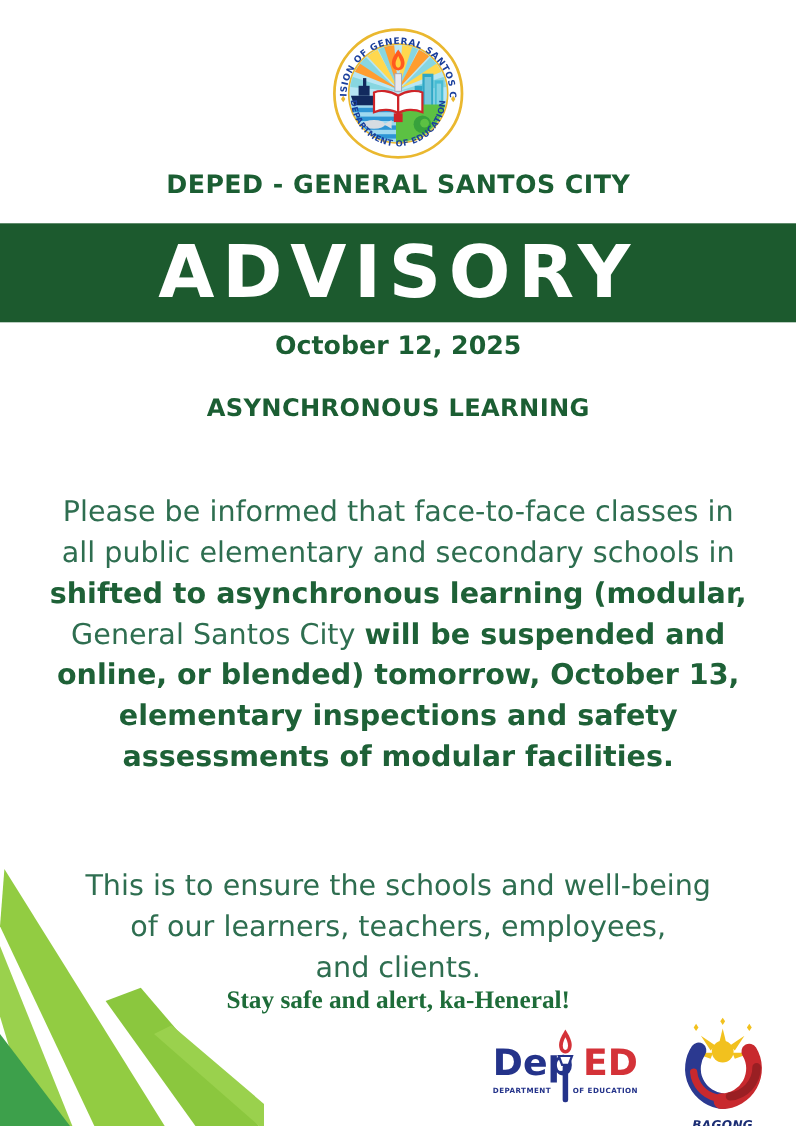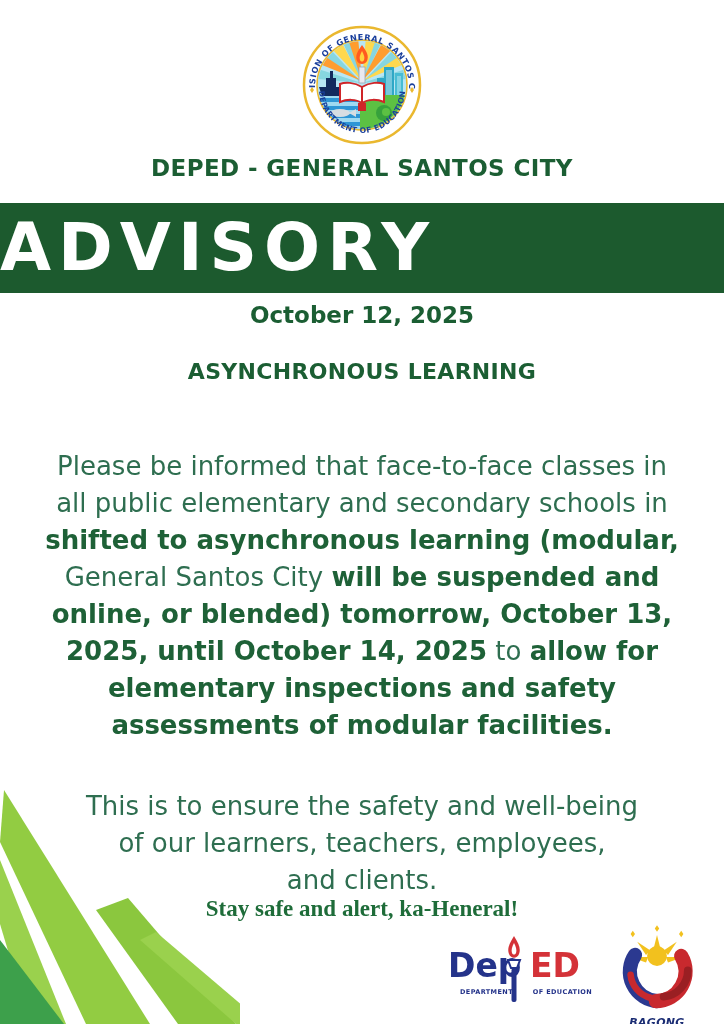--- a/index.html
+++ b/index.html
@@ -8,21 +8,21 @@
     background:#ffffff;font-family:"DejaVu Sans","Liberation Sans",sans-serif;
   }
   .center-x{position:absolute;left:0;width:724px;text-align:center;}
   
   .seal{position:absolute;top:25px;left:302px;width:120px;height:120px;}
   
   .org-title{top:155px;font-size:23px;font-weight:700;letter-spacing:.4px;color:#1b5e33;}
   
   .banner{position:absolute;top:203px;left:0;width:724px;height:90px;background:#1c5a2e;}
   .banner h1{
-    margin:0;line-height:90px;text-align:left;color:#ffffff;
+    margin:0;line-height:90px;text-align:center;color:#ffffff;
     font-size:66px;font-weight:800;letter-spacing:7px;
     font-family:"DejaVu Sans","Liberation Sans",sans-serif;
   }
   .date-line{top:302px;font-size:23px;font-weight:700;color:#1b5e33;}
   .headline{top:359px;font-size:22px;font-weight:700;letter-spacing:.3px;color:#1b5e33;}
   .para{left:32px;width:660px;margin-top:28px;}
   .para1{top:420px;}
   .para2{top:760px;}
   .tline{font-size:26px;line-height:37px;color:#2e6e50;text-align:center;}
   .tline .b{font-weight:700;color:#1e6137;}
@@ -30,21 +30,21 @@
   
   .stripes{position:absolute;left:0;bottom:0;width:240px;height:260px;pointer-events:none;}
   
   .footer-logos{position:absolute;top:924px;right:6px;display:flex;align-items:flex-start;gap:16px;}
   .deped-logo{position:relative;width:132px;height:84px;margin-top:16px;}
   .deped-word{position:absolute;top:8px;left:0;width:132px;display:flex;justify-content:space-between;
     font-weight:800;font-size:33px;line-height:36px;}
   .deped-word .dep{color:#24338a;}
   .deped-word .ed{color:#d43238;}
   .deped-torch{position:absolute;left:56px;top:-6px;}
-  .deped-caption{position:absolute;top:48px;left:12px;width:132px;display:flex;justify-content:space-between;
+  .deped-caption{position:absolute;top:48px;left:0;width:132px;display:flex;justify-content:space-between;
     font-size:6.5px;font-weight:700;color:#24338a;letter-spacing:.4px;}
   .bagong-logo{width:122px;text-align:center;}
   .bagong-label{font-size:11px;font-weight:800;font-style:italic;color:#1b2d74;letter-spacing:.3px;margin-top:2px;}
 </style>
 </head>
 <body>
 
 <div class="seal">
   <svg viewBox="0 0 120 120" width="120" height="120">
     <defs>
@@ -144,27 +144,26 @@
 <div class="center-x date-line">October 12, 2025</div>
 
 <div class="center-x headline">ASYNCHRONOUS LEARNING</div>
 
 <div class="center-x para para1">
     <div class="tline"><span>Please be informed that face-to-face classes in</span></div>
     <div class="tline"><span>all public elementary and secondary schools in</span></div>
     <div class="tline"><span class="b">shifted to asynchronous learning (modular,</span></div>
     <div class="tline"><span>General Santos City </span><span class="b">will be suspended and</span></div>
     <div class="tline"><span class="b">online, or blended) tomorrow, October 13,</span></div>
-    <div class="tline"><span class="b">2025, until October 14, 2025</span><span> to </span><span class="b">allow for</span></div>
     <div class="tline"><span class="b">elementary inspections and safety</span></div>
     <div class="tline"><span class="b">assessments of modular facilities.</span></div>
   </div>
 
 <div class="center-x para para2">
-    <div class="tline"><span>This is to ensure the safety and well-being</span></div>
+    <div class="tline"><span>This is to ensure the schools and well-being</span></div>
     <div class="tline"><span>of our learners, teachers, employees,</span></div>
     <div class="tline"><span>and clients.</span></div>
   </div>
 
 <div class="center-x closing">Stay safe and alert, ka-Heneral!</div>
 
 <svg class="stripes" viewBox="0 0 240 260">
   <polygon points="4,26 0,78 86,260 150,260" fill="#92cc42"></polygon>
   <polygon points="0,96 0,160 30,260 66,260" fill="#9ad14d"></polygon>
   <polygon points="96,146 128,134 236,260 178,260" fill="#8bc73e"></polygon>

